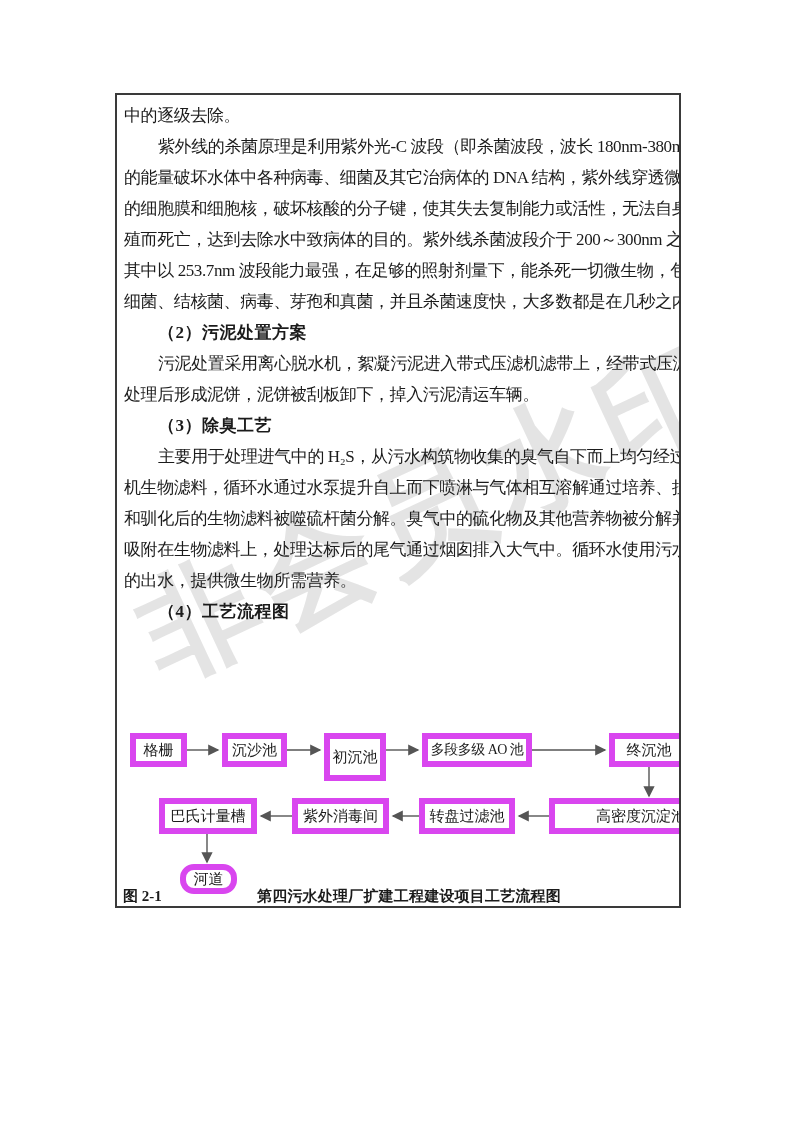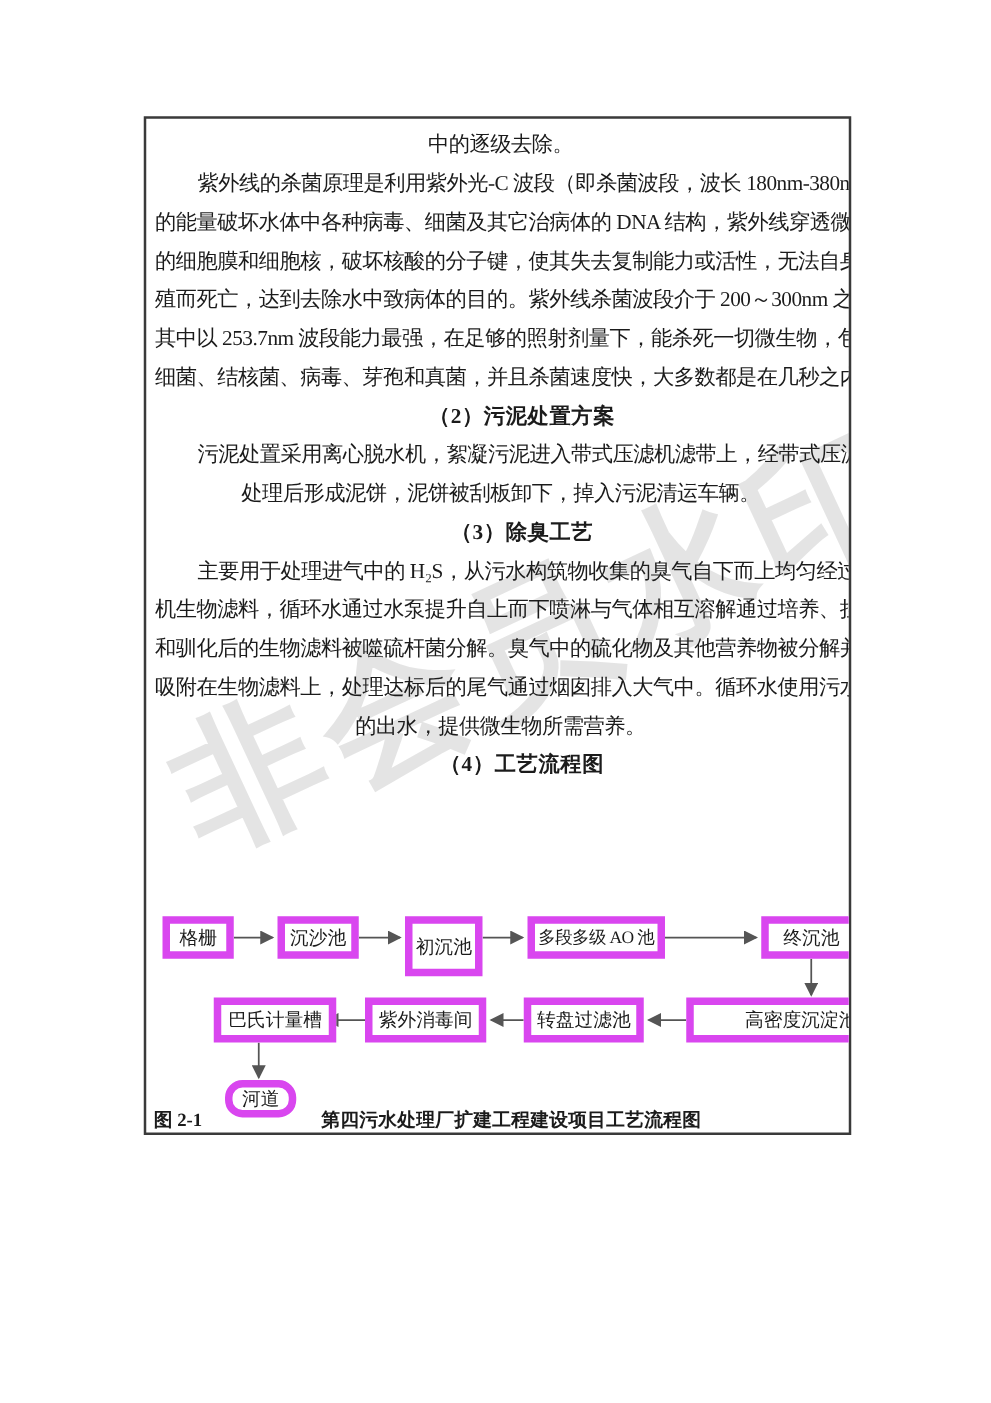--- a/index.html
+++ b/index.html
@@ -16,21 +16,21 @@
   }
   
   .watermark{
     position:absolute;left:30px;top:470px;z-index:0;
     font-size:118px;font-weight:bold;white-space:nowrap;
     color:rgba(130,130,130,0.22);letter-spacing:8px;
     transform:rotate(-25deg);transform-origin:left center;
     pointer-events:none;font-family:"Liberation Sans",sans-serif;
   }
   
-  .textblock{position:absolute;left:7px;top:5px;right:2px;z-index:1;text-align:center;}
+  .textblock{position:absolute;left:7px;top:5px;right:2px;z-index:1;}
   .ln{
     font-size:17px;line-height:31px;white-space:nowrap;
     letter-spacing:-0.4px;
   }
   .ln.h{font-weight:bold;letter-spacing:0.5px;}
   .ln.ind{padding-left:34px;}
   
   .flow{position:absolute;left:0;top:0;width:562px;height:811px;z-index:2;}
   .fc-svg{position:absolute;left:0;top:0;width:562px;height:811px;}
   .fbox{
@@ -96,21 +96,21 @@
 
     <div class="fbox" style="left:13px;top:638px;width:57px;height:34px;">格栅</div>
     <div class="fbox" style="left:105px;top:638px;width:65px;height:34px;">沉沙池</div>
     <div class="fbox" style="left:207px;top:638px;width:62px;height:48px;">初沉池</div>
     <div class="fbox small" style="left:305px;top:638px;width:110px;height:34px;">多段多级 AO 池</div>
     <div class="fbox" style="left:492px;top:638px;width:80px;height:34px;">终沉池</div>
 
     <div class="fbox" style="left:432px;top:703px;width:184px;height:36px;text-align:center;">高密度沉淀池</div>
     <div class="fbox" style="left:302px;top:703px;width:96px;height:36px;">转盘过滤池</div>
     <div class="fbox" style="left:175px;top:703px;width:97px;height:36px;">紫外消毒间</div>
-    <div class="fbox" style="left:42px;top:703px;width:98px;height:36px;margin-left:12px;">巴氏计量槽</div>
+    <div class="fbox" style="left:42px;top:703px;width:98px;height:36px;">巴氏计量槽</div>
 
     <div class="fbox" style="left:63px;top:769px;width:57px;height:30px;border-radius:14px;">河道</div>
 
     <div class="caption">
       <span class="lbl">图 2-1</span>
       <span class="ttl">第四污水处理厂扩建工程建设项目工艺流程图</span>
     </div>
   </div>
 
 </div>

